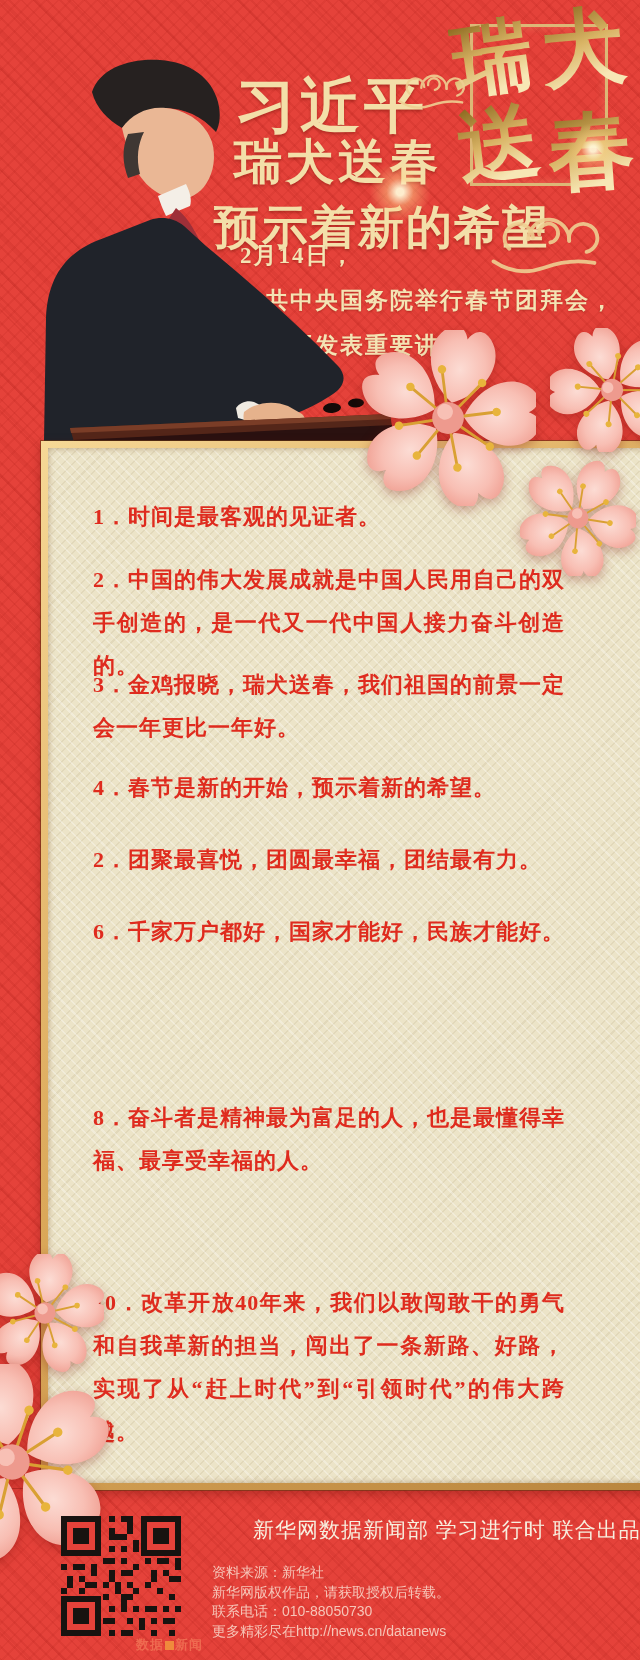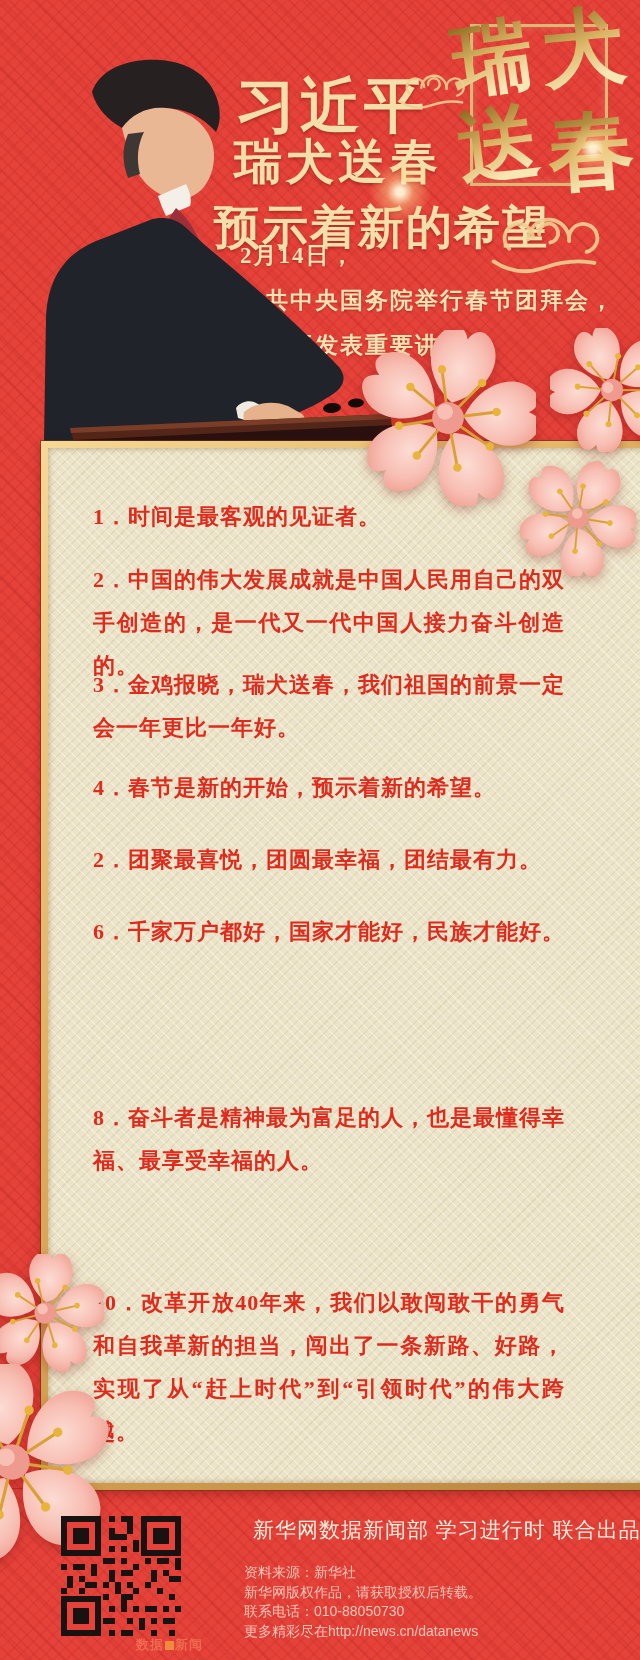--- a/index.html
+++ b/index.html
@@ -53,21 +53,21 @@
     position:absolute;left:45px;width:472px;color:#df2b1e;font-weight:bold;
     font-size:22px;line-height:43px;letter-spacing:1px;text-align:justify;
   }
   
   .pub-line{
     position:absolute;left:229px;top:1516px;color:#f7efdf;font-size:21px;
     letter-spacing:1px;white-space:nowrap;font-family:"Liberation Sans",sans-serif;margin-left:24px;
   }
   .info-lines{
     position:absolute;left:212px;top:1563px;color:#f6c5b8;font-size:14px;
-    line-height:19.5px;font-family:"Liberation Sans",sans-serif;white-space:nowrap;margin-left:32px;
+    line-height:19.5px;font-family:"Liberation Sans",sans-serif;white-space:nowrap;
   }
   .qr-mark{
     position:absolute;left:136px;top:1636px;color:#ef6a50;font-size:13px;
     font-family:"Liberation Sans",sans-serif;letter-spacing:1px;z-index:6;font-weight:bold;
   }
   .qr-mark i{display:inline-block;width:9px;height:9px;background:#f08a3c;
     vertical-align:-1px;margin:0 1px;font-style:normal;}
   
   .flare{position:absolute;border-radius:50%;pointer-events:none;z-index:4;
     background:radial-gradient(circle, rgba(255,246,214,.95) 0 8%, rgba(255,214,140,.45) 30%, rgba(255,200,120,0) 68%);}

